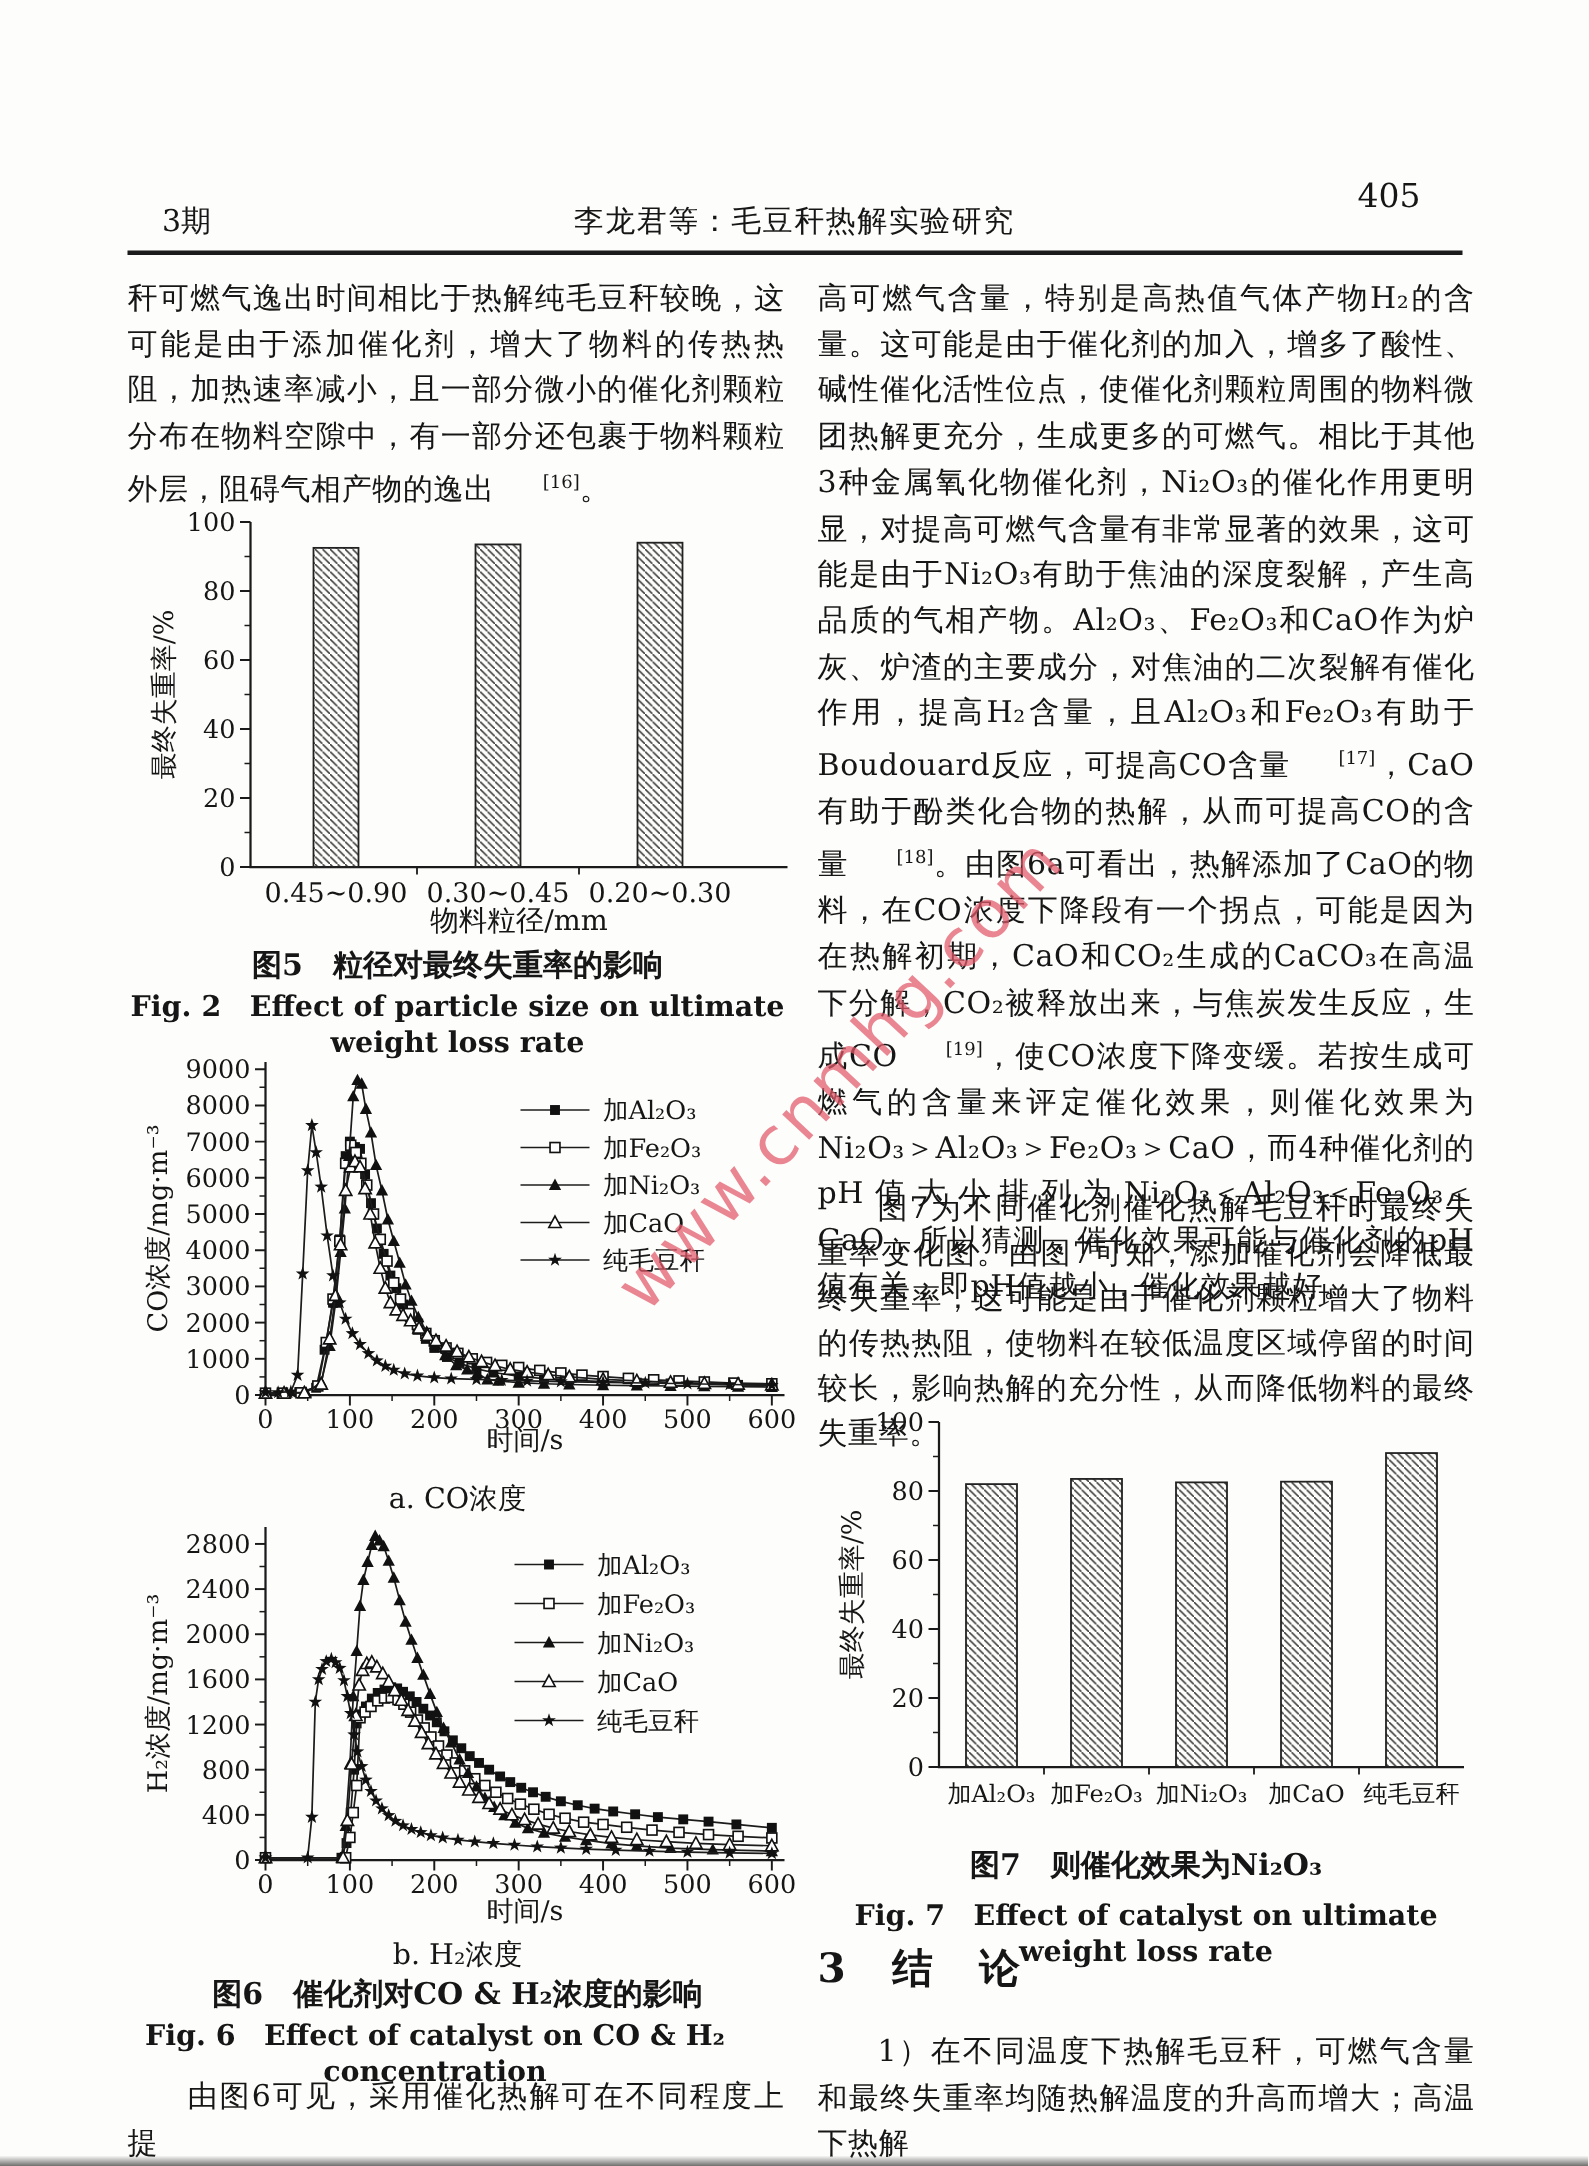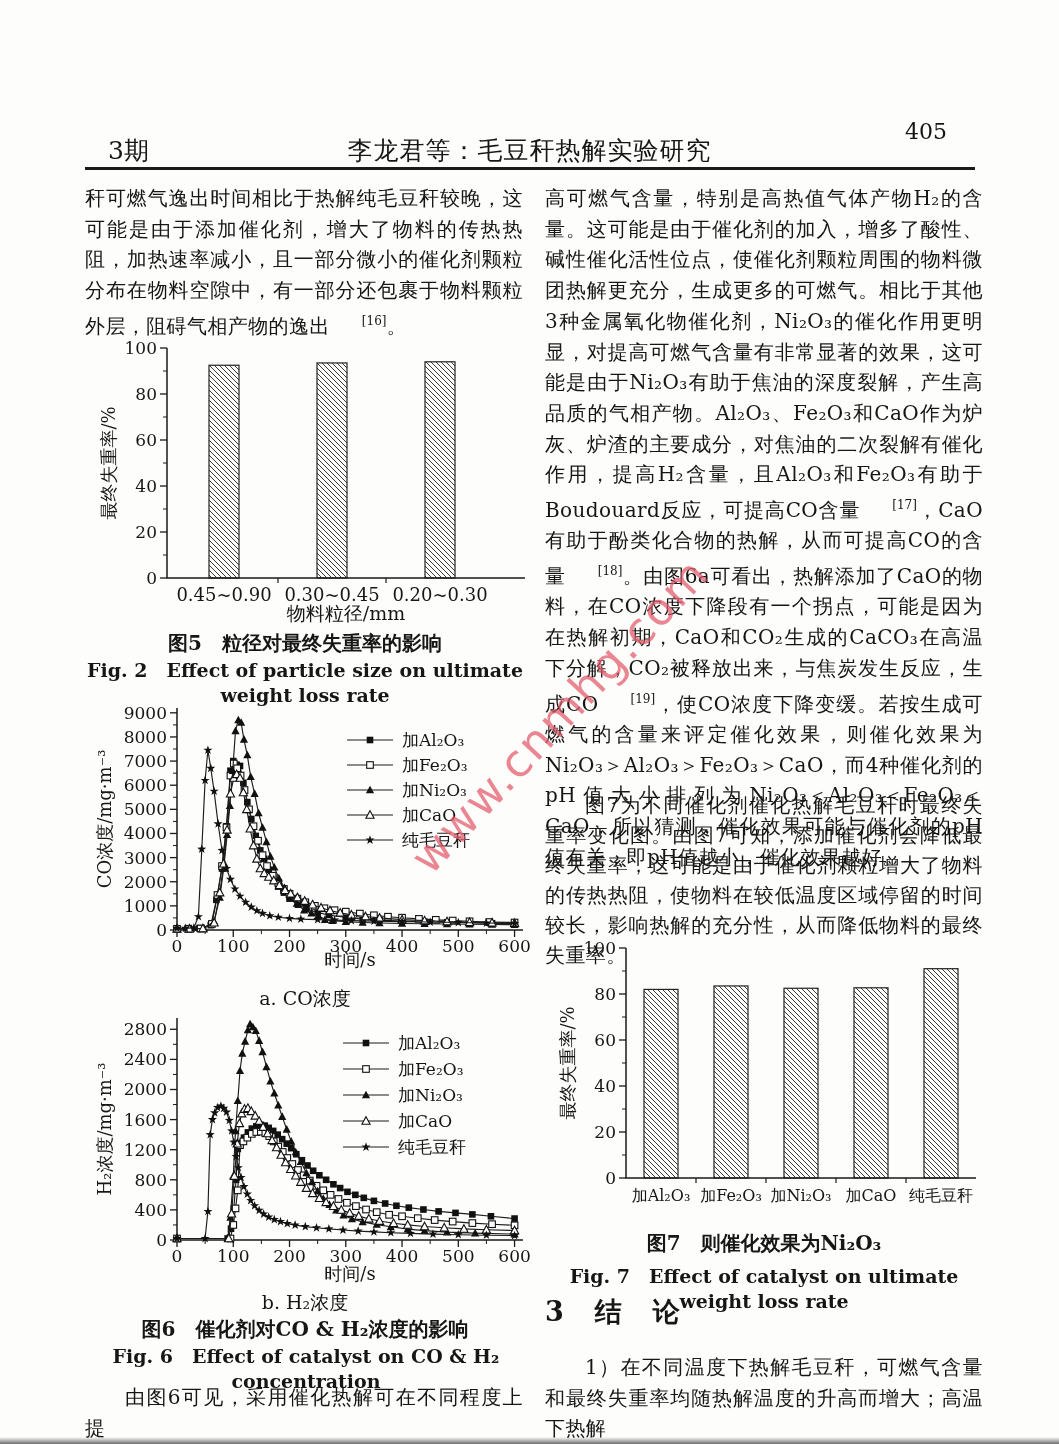--- a/index.html
+++ b/index.html
@@ -1,18 +1,18 @@
 <!DOCTYPE html>
 <html><head>
 <meta charset="utf-8">
 <style>
   html,body{margin:0;padding:0;background:#ffffff;}
   .page{position:relative;width:1059px;height:1444px;background:#fdfdfb;overflow:hidden;
         font-family:"DejaVu Serif","Liberation Serif",serif;color:#161616;}
-  .hdr{position:absolute;font-size:25px;}
+  .hdr{position:absolute;font-size:20px;}
   .hdr-left{left:108px;top:134px;}
   .hdr-center{left:0;top:134px;width:100%;text-align:center;letter-spacing:1px;}
   .hdr-right{left:895px;top:119px;width:62px;text-align:center;font-size:22px;}
   .hdr-rule{position:absolute;left:85px;top:167px;width:890px;height:3px;background:#1b1b1b;}
   .col-text{position:absolute;text-align:justify;text-justify:inter-character;
             font-size:20px;line-height:30.7px;letter-spacing:0.4px;}
   .col-text sup{font-size:12px;letter-spacing:0;padding-left:32px;}
   #l-para1{left:85px;top:183px;width:438px;}
   #l-para2{left:85px;top:1382px;width:438px;text-indent:2em;}
   #r-para1{left:545px;top:183px;width:438px;}
@@ -607,21 +607,21 @@
       <line x1="248" y1="113" x2="294" y2="113" stroke="#1c1c1c" stroke-width="1.15"></line>
       <path d="M271,108.7 L275.1,116.3 L266.9,116.3 Z" fill="#fff" stroke="#111" stroke-width="1.1"></path>
       <text x="303" y="119" font-size="17" fill="#161616" text-anchor="start">加CaO</text>
       <line x1="248" y1="139" x2="294" y2="139" stroke="#1c1c1c" stroke-width="1.15"></line>
       <polygon points="271.0,134.2 272.1,137.5 275.6,137.5 272.8,139.6 273.8,142.9 271.0,140.9 268.2,142.9 269.2,139.6 266.4,137.5 269.9,137.5" fill="#111"></polygon>
       <text x="303" y="145" font-size="17" fill="#161616" text-anchor="start">纯毛豆秆</text>
     </svg>
   <div class="cap cap-sub" style="left:85px;top:1290px;width:440px;">b. H₂浓度</div>
 
   <div class="cap cap-zh" style="left:85px;top:1316px;width:440px;">图6　催化剂对CO &amp; H₂浓度的影响</div>
-  <div class="cap cap-en" style="left:86px;top:1344px;width:440px;">Fig. 6　Effect of catalyst on CO &amp; H₂ concentration</div>
+  <div class="cap cap-en" style="left:70px;top:1344px;width:440px;">Fig. 6　Effect of catalyst on CO &amp; H₂ concentration</div>
 
   <div class="col-text" id="l-para2"><span>由图6可见，采用催化热解可在不同程度上提</span></div>
 
   <div class="col-text" id="r-para1"><span>高可燃气含量，特别是高热值气体产物H₂的含量。这可能是由于催化剂的加入，增多了酸性、碱性催化活性位点，使催化剂颗粒周围的物料微团热解更充分，生成更多的可燃气。相比于其他3种金属氧化物催化剂，Ni₂O₃的催化作用更明显，对提高可燃气含量有非常显著的效果，这可能是由于Ni₂O₃有助于焦油的深度裂解，产生高品质的气相产物。Al₂O₃、Fe₂O₃和CaO作为炉灰、炉渣的主要成分，对焦油的二次裂解有催化作用，提高H₂含量，且Al₂O₃和Fe₂O₃有助于Boudouard反应，可提高CO含量</span><sup>[17]</sup><span>，CaO有助于酚类化合物的热解，从而可提高CO的含量</span><sup>[18]</sup><span>。由图6a可看出，热解添加了CaO的物料，在CO浓度下降段有一个拐点，可能是因为在热解初期，CaO和CO₂生成的CaCO₃在高温下分解，CO₂被释放出来，与焦炭发生反应，生成CO</span><sup>[19]</sup><span>，使CO浓度下降变缓。若按生成可燃气的含量来评定催化效果，则催化效果为Ni₂O₃＞Al₂O₃＞Fe₂O₃＞CaO，而4种催化剂的pH值大小排列为Ni₂O₃＜Al₂O₃＜Fe₂O₃＜CaO，所以猜测，催化效果可能与催化剂的pH值有关，即pH值越小，催化效果越好。</span></div>
   <div class="col-text" id="r-para2"><span>图7为不同催化剂催化热解毛豆秆时最终失重率变化图。由图7可知，添加催化剂会降低最终失重率，这可能是由于催化剂颗粒增大了物料的传热热阻，使物料在较低温度区域停留的时间较长，影响热解的充分性，从而降低物料的最终失重率。</span></div>
 
   <svg class="chart" style="left:556px;top:938px;" width="428" height="292" viewBox="0 0 428 292" font-family="&quot;DejaVu Serif&quot;,&quot;Liberation Serif&quot;,serif">
       <defs>
         <pattern id="fig7-h" width="5" height="5" patternUnits="userSpaceOnUse">
           <path d="M0,0 l5,5" stroke="#3c3c3c" stroke-width="1"></path>

